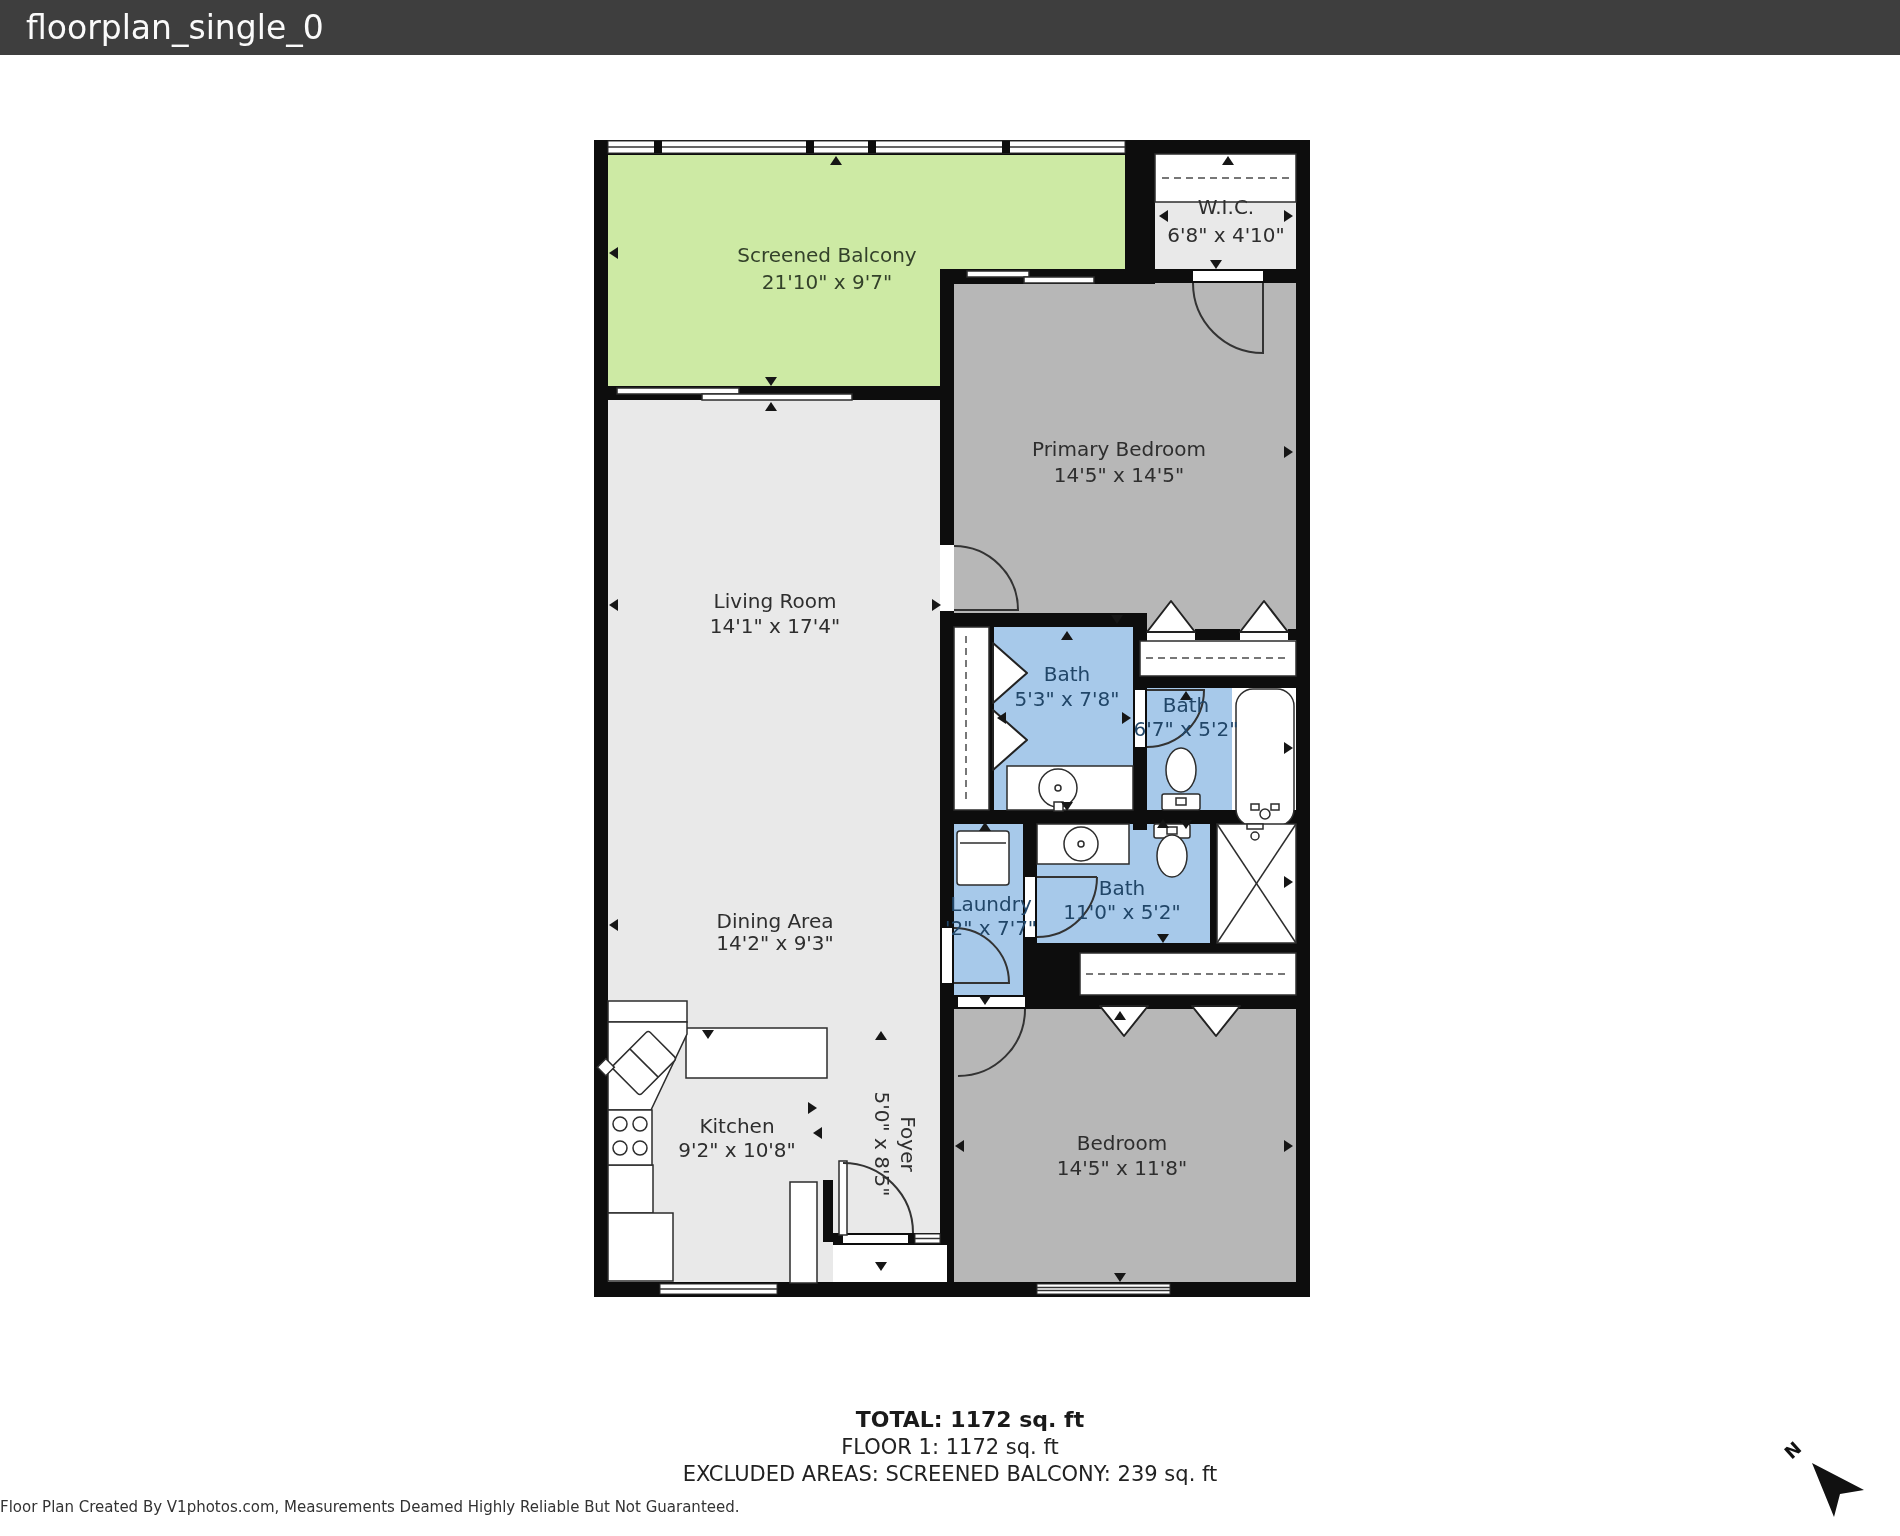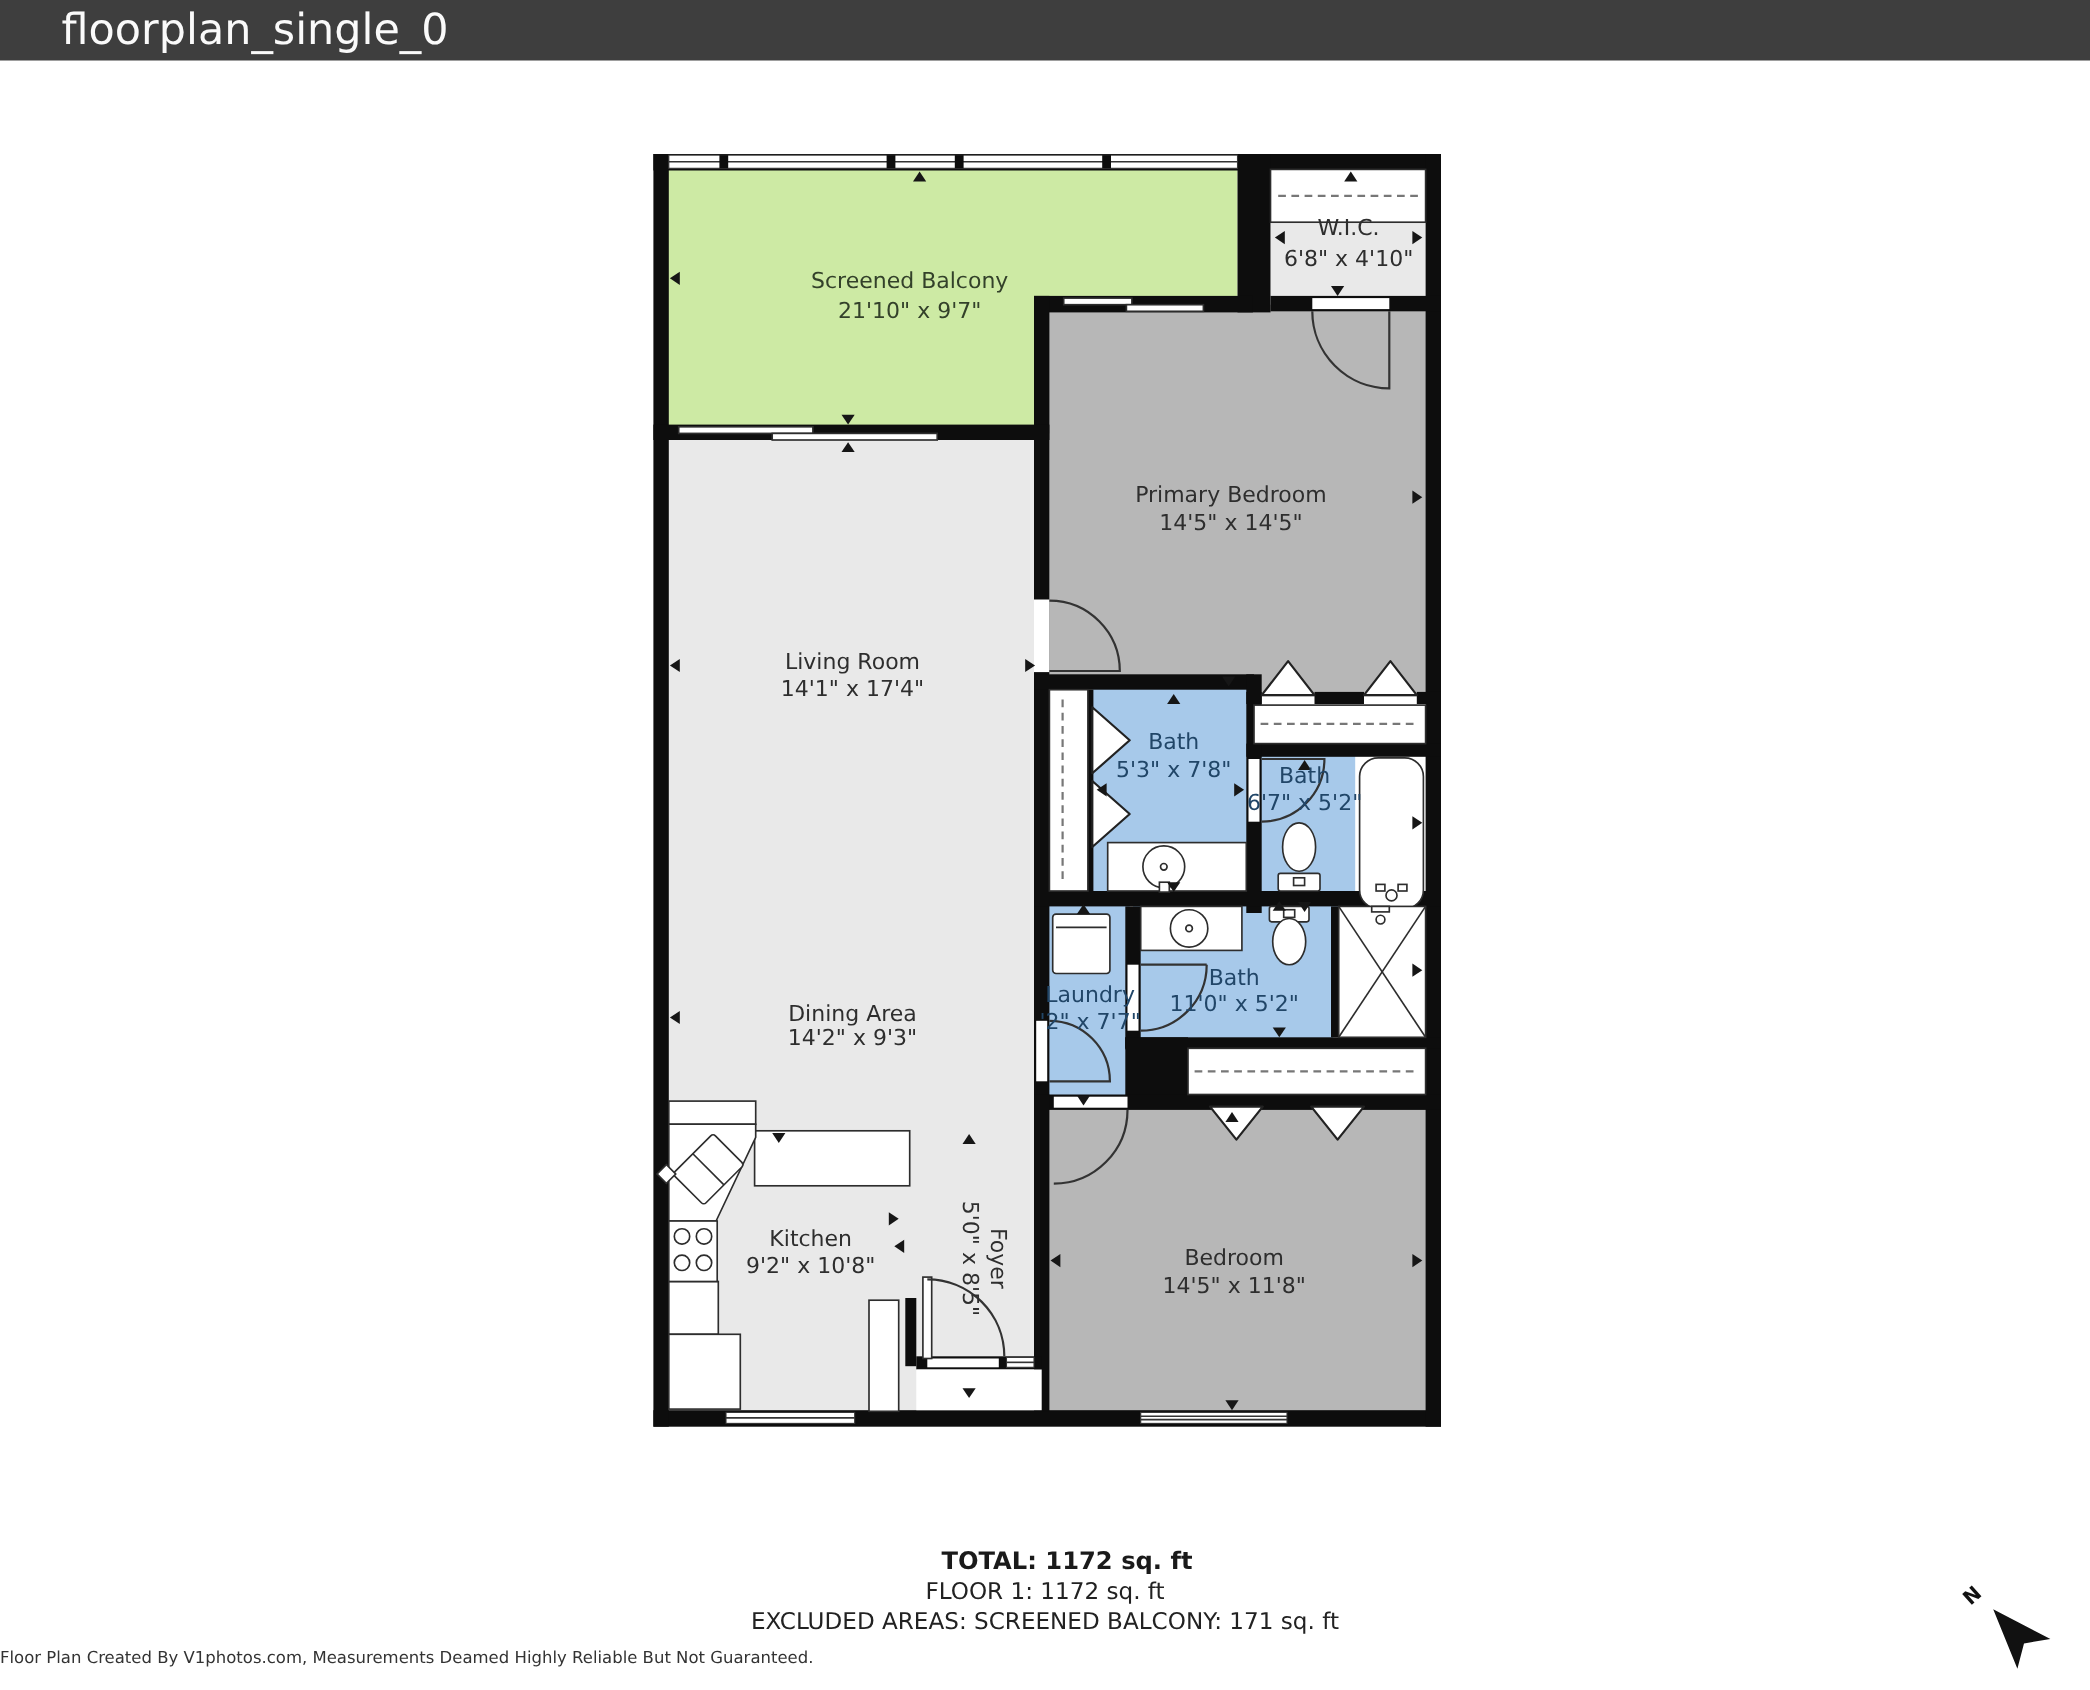--- a/index.html
+++ b/index.html
@@ -1,19 +1,19 @@
 <!DOCTYPE html>
 <html style="--header-bg: #3e3e3e; --header-text: #fafafa; --wall: #0d0d0d; --room-light: #e9e9e9; --room-gray: #b7b7b7; --balcony-green: #cdeaa4; --bath-blue: #a7c9ea; --label-dark: #2e2e2e; --label-bath: #214668; --label-balcony: #33412a; --fixture-stroke: #2d2d2d;"><head>
 <meta charset="utf-8">
 <style>
   html,body{margin:0;padding:0;background:#ffffff;}
   #stage{position:relative;width:1900px;height:1536px;background:#fff;overflow:hidden;
          font-family:"DejaVu Sans",sans-serif;}
   #titlebar{position:absolute;left:0;top:0;width:1900px;height:55px;background:var(--header-bg);}
-  #titlebar .t{position:absolute;left:26px;top:0;line-height:55px;font-size:39px;color:var(--header-text);margin-left:30px;}
+  #titlebar .t{position:absolute;left:26px;top:0;line-height:55px;font-size:33px;color:var(--header-text);}
   svg{position:absolute;left:0;top:0;}
   .wall{fill:var(--wall);}
   .room-light{fill:var(--room-light);}
   .room-gray{fill:var(--room-gray);}
   .green{fill:var(--balcony-green);}
   .blue{fill:var(--bath-blue);}
   .gap{fill:#ffffff;}
   .fx{fill:#ffffff;stroke:var(--fixture-stroke);stroke-width:1.5;}
   .fxl{fill:none;stroke:var(--fixture-stroke);stroke-width:1.5;}
   .arc{fill:none;stroke:#333;stroke-width:2;}
@@ -299,17 +299,17 @@
     </g>
   </svg>
 
   <div id="titlebar">
     <span class="t">floorplan_single_0</span>
   </div>
 
   <div id="summary">
     <div class="l1">TOTAL: 1172 sq. ft</div>
     <div class="l2">FLOOR 1: 1172 sq. ft</div>
-    <div class="l3">EXCLUDED AREAS: SCREENED BALCONY: 171 sq. ft</div>
+    <div class="l3">EXCLUDED AREAS: SCREENED BALCONY: 239 sq. ft</div>
   </div>
   <div id="credit">Floor Plan Created By V1photos.com, Measurements Deamed Highly Reliable But Not Guaranteed.</div>
 
 </div>
 
 </body></html>

